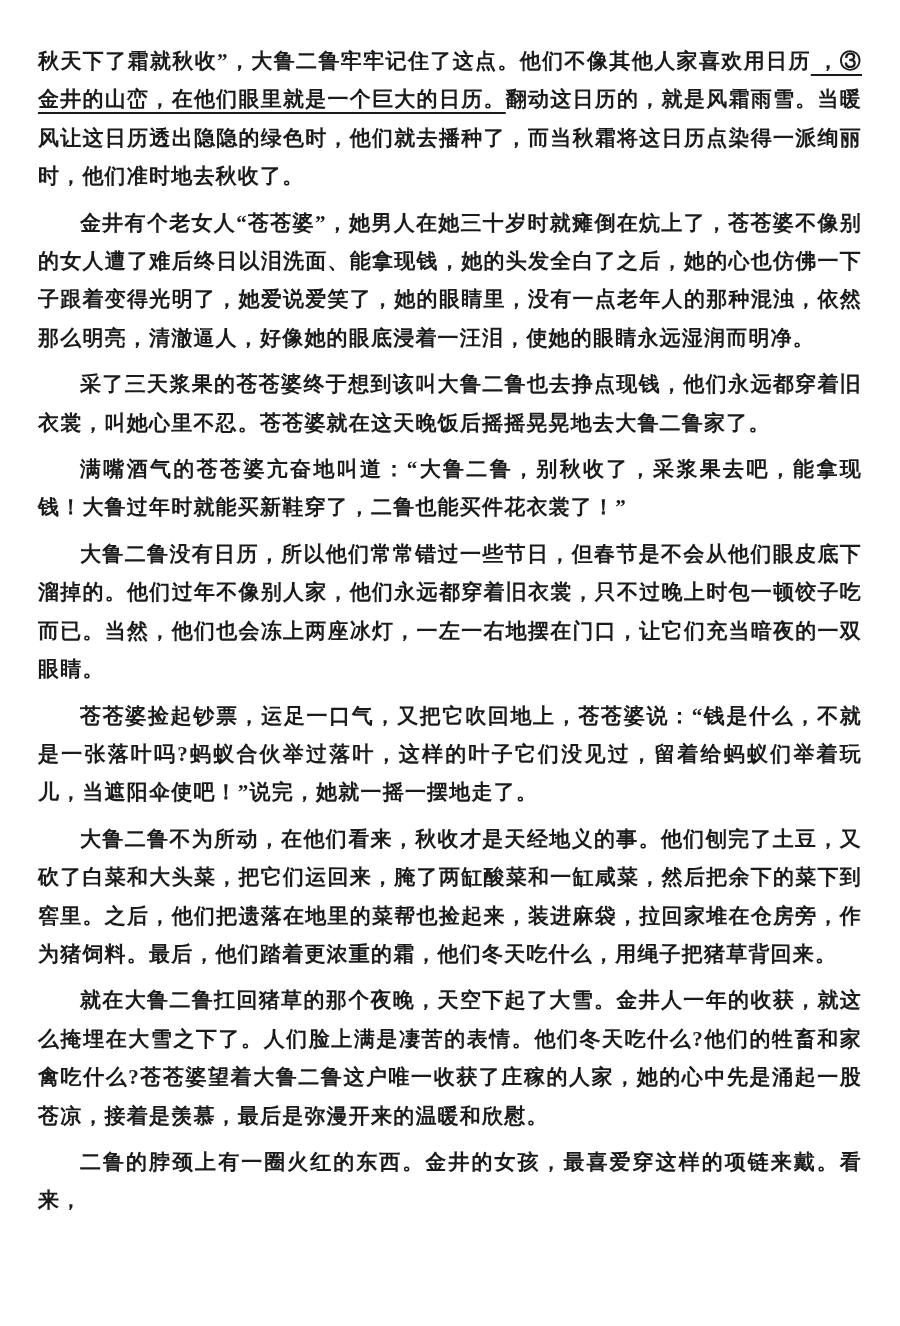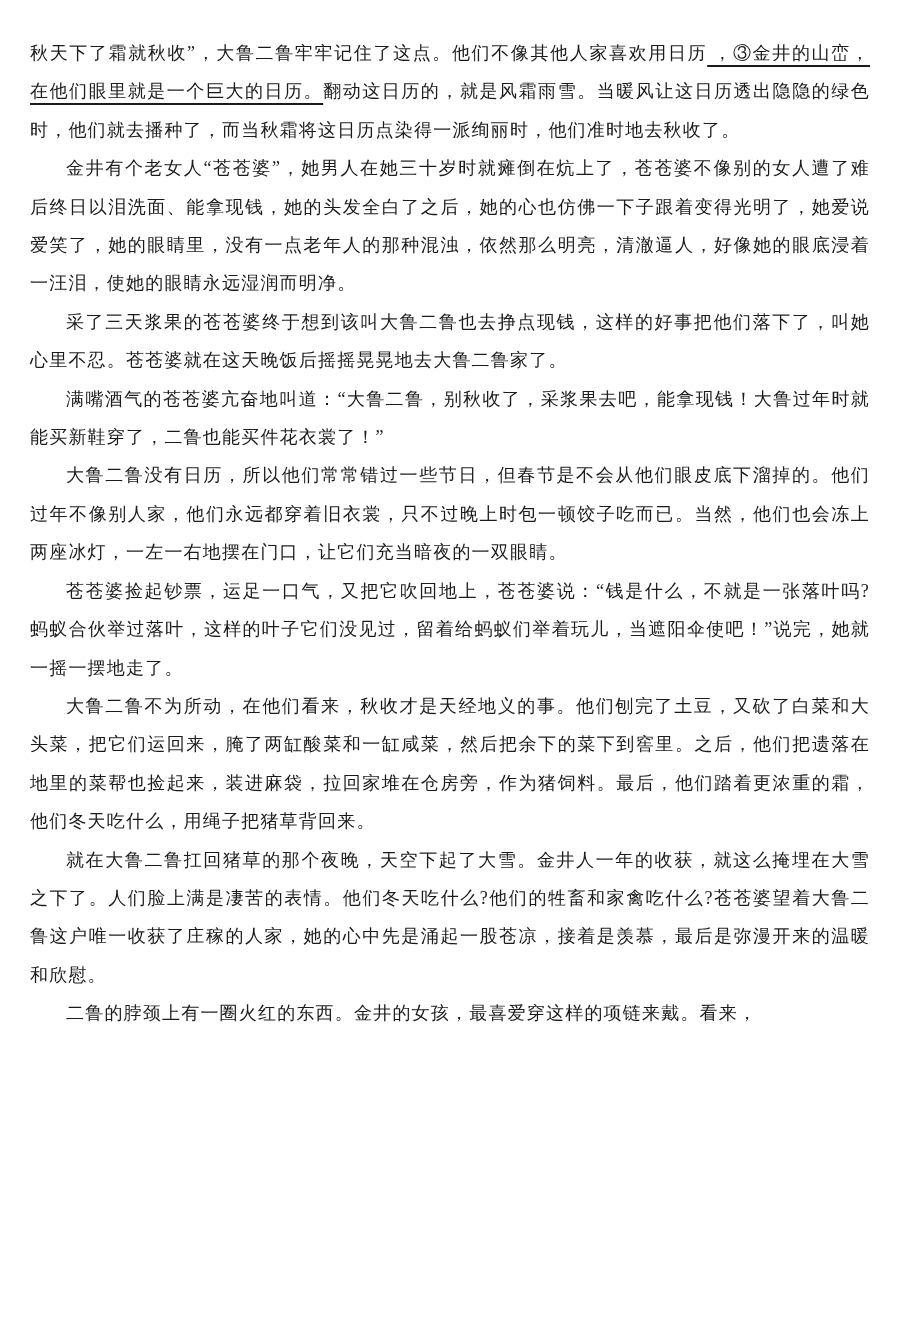--- a/index.html
+++ b/index.html
@@ -14,46 +14,46 @@
     font-family: "Liberation Serif", "DejaVu Serif", serif;
   }
   .page {
     box-sizing: border-box;
     width: 900px;
     height: 1326px;
     padding: 34px 30px 0 30px;
     background: #ffffff;
   }
   .doc-body p.para {
-    margin: 0;
-    font-size: 18px;
+    margin: 8px;
+    font-size: 21px;
     line-height: 38.4px;
     letter-spacing: 1.2px;
     color: #1b1b1b;
     text-align: justify;
     text-justify: inter-character;
-    font-weight: 400;
+    font-weight: 700;
   }
   .doc-body p.para.indent {
     text-indent: 2em;
   }
   .underline {
     text-decoration: underline;
     text-decoration-thickness: 1.5px;
     text-underline-offset: 6px;
   }
 </style>
 </head>
 <body>
 
 <div class="page">
   <div class="doc-body">
       <p class="para"><span>秋天下了霜就秋收”，大鲁二鲁牢牢记住了这点。他们不像其他人家喜欢用日历</span><span class="underline"> ，③金井的山峦，在他们眼里就是一个巨大的日历。</span><span>翻动这日历的，就是风霜雨雪。当暖风让这日历透出隐隐的绿色时，他们就去播种了，而当秋霜将这日历点染得一派绚丽时，他们准时地去秋收了。</span></p>
       <p class="para indent"><span>金井有个老女人“苍苍婆”，她男人在她三十岁时就瘫倒在炕上了，苍苍婆不像别的女人遭了难后终日以泪洗面、能拿现钱，她的头发全白了之后，她的心也仿佛一下子跟着变得光明了，她爱说爱笑了，她的眼睛里，没有一点老年人的那种混浊，依然那么明亮，清澈逼人，好像她的眼底浸着一汪泪，使她的眼睛永远湿润而明净。</span></p>
-      <p class="para indent"><span>采了三天浆果的苍苍婆终于想到该叫大鲁二鲁也去挣点现钱，这样的好事把他们落下了，叫她心里不忍。苍苍婆就在这天晚饭后摇摇晃晃地去大鲁二鲁家了。</span></p>
+      <p class="para indent"><span>采了三天浆果的苍苍婆终于想到该叫大鲁二鲁也去挣点现钱，他们永远都穿着旧衣裳，叫她心里不忍。苍苍婆就在这天晚饭后摇摇晃晃地去大鲁二鲁家了。</span></p>
       <p class="para indent"><span>满嘴酒气的苍苍婆亢奋地叫道：“大鲁二鲁，别秋收了，采浆果去吧，能拿现钱！大鲁过年时就能买新鞋穿了，二鲁也能买件花衣裳了！”</span></p>
       <p class="para indent"><span>大鲁二鲁没有日历，所以他们常常错过一些节日，但春节是不会从他们眼皮底下溜掉的。他们过年不像别人家，他们永远都穿着旧衣裳，只不过晚上时包一顿饺子吃而已。当然，他们也会冻上两座冰灯，一左一右地摆在门口，让它们充当暗夜的一双眼睛。</span></p>
       <p class="para indent"><span>苍苍婆捡起钞票，运足一口气，又把它吹回地上，苍苍婆说：“钱是什么，不就是一张落叶吗?蚂蚁合伙举过落叶，这样的叶子它们没见过，留着给蚂蚁们举着玩儿，当遮阳伞使吧！”说完，她就一摇一摆地走了。</span></p>
       <p class="para indent"><span>大鲁二鲁不为所动，在他们看来，秋收才是天经地义的事。他们刨完了土豆，又砍了白菜和大头菜，把它们运回来，腌了两缸酸菜和一缸咸菜，然后把余下的菜下到窖里。之后，他们把遗落在地里的菜帮也捡起来，装进麻袋，拉回家堆在仓房旁，作为猪饲料。最后，他们踏着更浓重的霜，他们冬天吃什么，用绳子把猪草背回来。</span></p>
       <p class="para indent"><span>就在大鲁二鲁扛回猪草的那个夜晚，天空下起了大雪。金井人一年的收获，就这么掩埋在大雪之下了。人们脸上满是凄苦的表情。他们冬天吃什么?他们的牲畜和家禽吃什么?苍苍婆望着大鲁二鲁这户唯一收获了庄稼的人家，她的心中先是涌起一股苍凉，接着是羡慕，最后是弥漫开来的温暖和欣慰。</span></p>
       <p class="para indent"><span>二鲁的脖颈上有一圈火红的东西。金井的女孩，最喜爱穿这样的项链来戴。看来，</span></p>
     </div>
 </div>
 
 </body></html>

